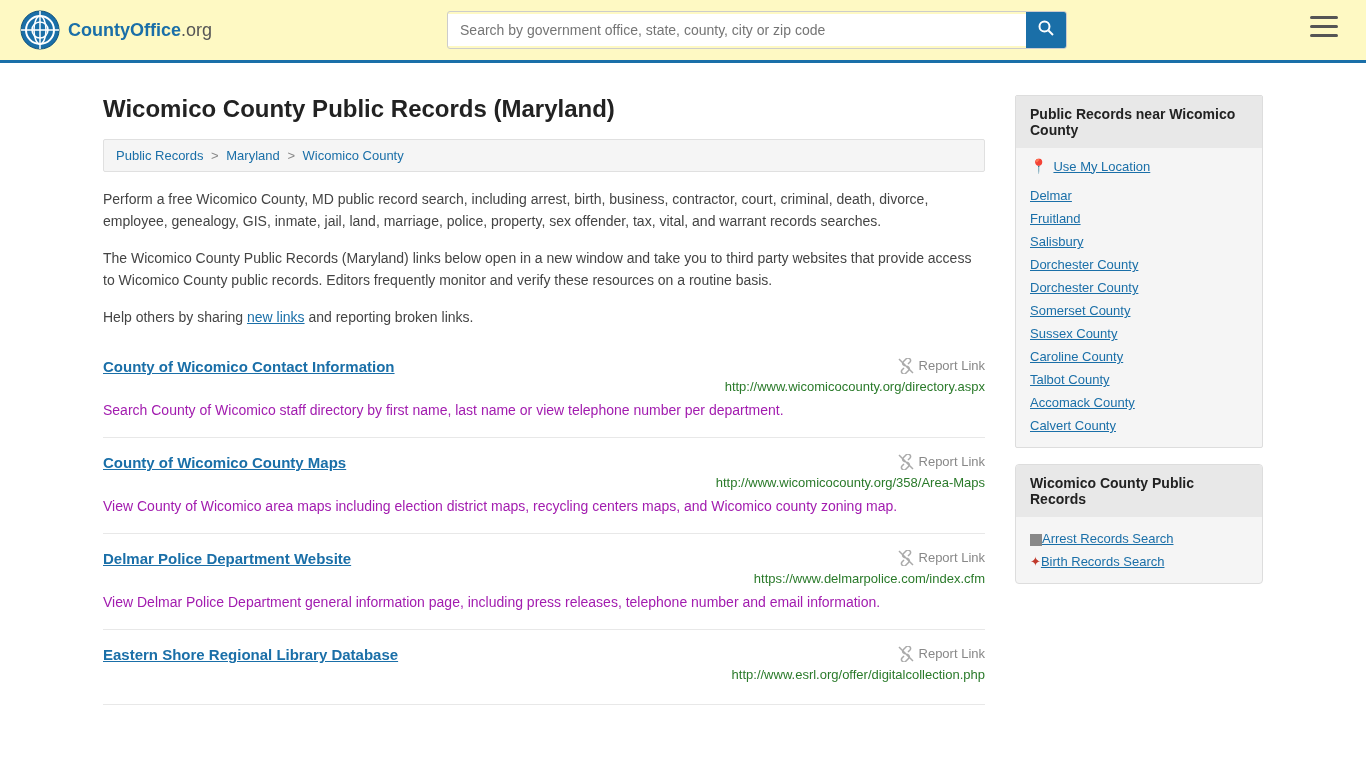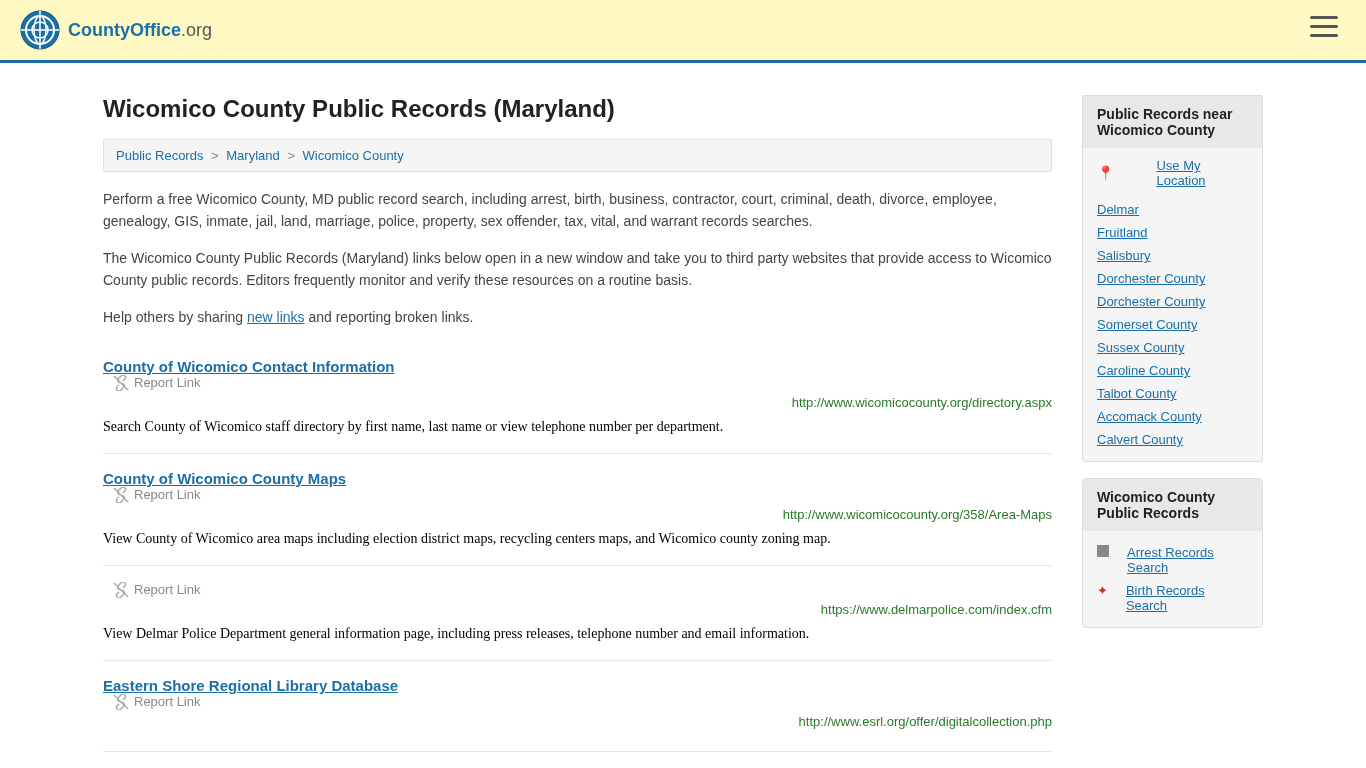--- a/index.html
+++ b/index.html
@@ -63,21 +63,21 @@
       max-width: 1200px;
       margin: 0 auto;
       padding: 32px 20px;
       display: flex;
       gap: 30px;
     }
     .main-content {
       flex: 1;
     }
     .sidebar {
-      width: 181px;
+      width: 248px;
       flex-shrink: 0;
     }
 
     
     .page-title {
       font-size: 24px;
       font-weight: bold;
       color: #222;
       margin-bottom: 16px;
     }
@@ -113,21 +113,20 @@
     
     .record-item {
       border-bottom: 1px solid #e8e8e8;
       padding: 16px 0;
     }
     .record-item-header {
       display: flex;
       align-items: flex-start;
       justify-content: space-between;
       margin-bottom: 4px;
-      flex-direction: column;
     }
     .record-title {
       font-size: 15px;
       font-weight: bold;
       color: #1a6fa8;
       text-decoration: underline;
       cursor: pointer;
     }
     .report-link {
       display: flex;
@@ -143,23 +142,22 @@
     .record-url {
       font-size: 13px;
       color: #2a7a2a;
       margin-bottom: 6px;
       text-decoration: none;
       display: block;
       text-align: right;
     }
     .record-desc {
       font-size: 14px;
-      color: #000000;
+      color: #a21caf;
       line-height: 1.5;
-      font-family: Liberation Serif, serif;
     }
 
     
     .sidebar-section {
       background: #f5f5f5;
       border: 1px solid #ddd;
       border-radius: 2px;
       margin-bottom: 16px;
       overflow: hidden;
     }
@@ -181,21 +179,20 @@
       cursor: pointer;
     }
     .pin-icon {
       color: #1a6fa8;
       font-size: 14px;
     }
     .sidebar-location a {
       color: #1a6fa8;
       text-decoration: underline;
       font-size: 13px;
-      margin-left: 36px;
     }
     .sidebar-link {
       display: block;
       color: #1a6fa8;
       text-decoration: underline;
       font-size: 13px;
       padding: 4px 0;
       cursor: pointer;
     }
 
@@ -211,22 +208,22 @@
       padding: 10px 14px;
       font-size: 14px;
       font-weight: bold;
       color: #222;
     }
     .sidebar-section2-body {
       padding: 10px 14px;
     }
     .sidebar-record-link {
       display: flex;
-      align-items: flex-start;
-      gap: 18px;
+      align-items: flex-end;
+      gap: 0;
       padding: 4px 0;
       cursor: pointer;
     }
     .sidebar-record-link a {
       color: #1a6fa8;
       text-decoration: underline;
       font-size: 13px;
     }
     .gray-square {
       width: 12px;
@@ -252,20 +249,29 @@
       <circle cx="20" cy="20" r="14" fill="none" stroke="#fff" stroke-width="2"></circle>
       <circle cx="20" cy="20" r="8" fill="none" stroke="#fff" stroke-width="1.5"></circle>
       <line x1="1" y1="20" x2="39" y2="20" stroke="#fff" stroke-width="1.5"></line>
       <line x1="20" y1="1" x2="20" y2="39" stroke="#fff" stroke-width="1.5"></line>
       <ellipse cx="20" cy="20" rx="6" ry="14" fill="none" stroke="#fff" stroke-width="1.5"></ellipse>
 
     </svg>
     <span>
       <span style="color:#1a6fa8;font-weight:bold;font-size:18px;">CountyOffice</span><span style="color:#555;font-size:18px;">.org</span>
     </span>
+  </div>
+  <div class="search-area">
+    <input type="text" style="flex: 1 1 0%; border: none; outline: none; padding: 8px 12px; font-size: 14px; color: rgb(153, 153, 153);" placeholder="Search by government office, state, county, city or zip code">
+    <button class="search-btn">
+      <svg width="16" height="16" viewBox="0 0 16 16" fill="white">
+        <circle cx="6.5" cy="6.5" r="5" stroke="white" stroke-width="2" fill="none"></circle>
+        <line x1="10.5" y1="10.5" x2="15" y2="15" stroke="white" stroke-width="2"></line>
+      </svg>
+    </button>
   </div>
   <button class="menu-btn">
     <svg width="28" height="22" viewBox="0 0 28 22">
       <rect y="0" width="28" height="3" rx="1.5" fill="#555"></rect>
       <rect y="9" width="28" height="3" rx="1.5" fill="#555"></rect>
       <rect y="18" width="28" height="3" rx="1.5" fill="#555"></rect>
     </svg>
   </button>
 </header>
 
@@ -318,20 +324,21 @@
             </svg>
             <span>Report Link</span>
           </span>
         </div>
         <a class="record-url" href="#">http://www.wicomicocounty.org/358/Area-Maps</a>
         <p class="record-desc">View County of Wicomico area maps including election district maps, recycling centers maps, and Wicomico county zoning map.</p>
       </div>
 
       <div class="record-item">
         <div class="record-item-header">
+          <span class="record-title">Delmar Police Department Website</span>
           <span class="report-link">
             <svg width="16" height="16" viewBox="0 0 16 16" fill="none" stroke="#aaa" stroke-width="1.5">
               <path d="M6 10l-2 2a2.5 2.5 0 003.5 3.5l3-3a2.5 2.5 0 000-3.5L9 8"></path>
               <path d="M10 6l2-2A2.5 2.5 0 008.5.5l-3 3a2.5 2.5 0 000 3.5L7 8"></path>
               <line x1="1" y1="1" x2="15" y2="15" stroke="#aaa" stroke-width="1.5"></line>
             </svg>
             <span>Report Link</span>
           </span>
         </div>
         <a class="record-url" href="#">https://www.delmarpolice.com/index.cfm</a>

